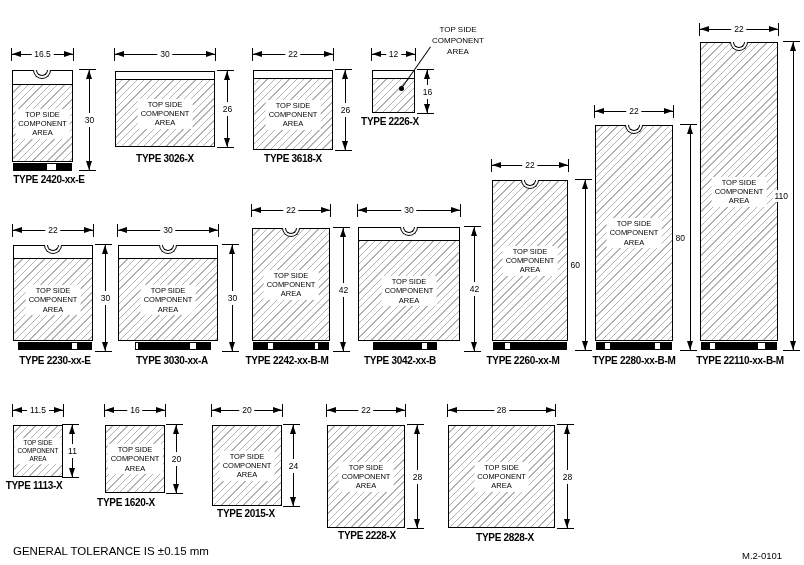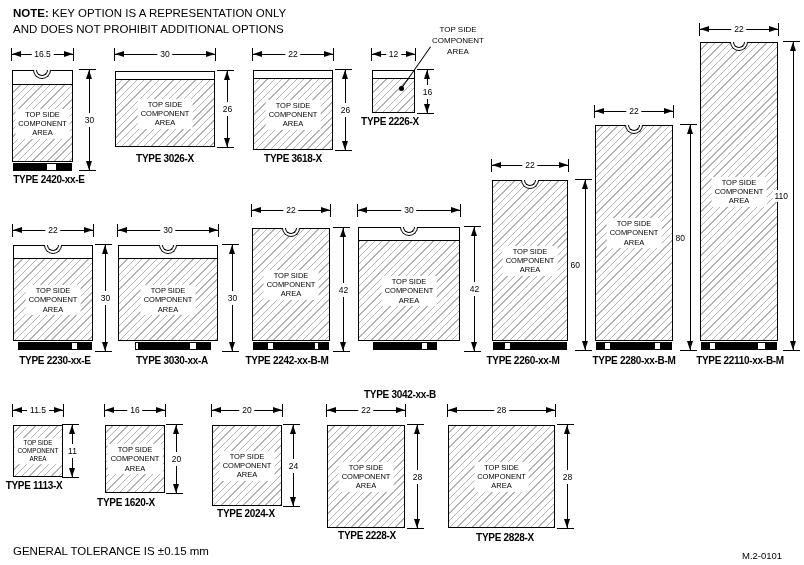--- a/index.html
+++ b/index.html
@@ -54,24 +54,20 @@
                 text-align:center;font-size:8px;line-height:11px;}
   .leader-line{position:absolute;left:431px;top:47px;width:51px;height:0;border-top:1px solid #000;
                transform-origin:0 0;transform:rotate(125deg);}
   .leader-dot{position:absolute;left:399px;top:86px;width:5px;height:5px;border-radius:50%;background:#000;}
 </style>
 </head>
 <body>
 
 <div class="canvas">
 
-  <div class="note">
-    <div><b>NOTE:</b><span> KEY OPTION IS A REPRESENTATION ONLY</span></div>
-    <div>AND DOES NOT PROHIBIT ADDITIONAL OPTIONS</div>
-  </div>
 
   <div id="diagram">
       <div class="module">
         <div class="card" style="left: 12px; top: 70px; width: 61px; height: 92px;">
           <div class="band" style="height: 13.5px;"></div>
           <div class="notch-outer" style="left: 20px; top: -1.5px; width: 18px; height: 9px;"></div>
           <div class="notch-inner" style="left: 23px; top: -1.5px; width: 12px; height: 6px;"></div>
         </div>
         <div class="area-label" style="left: 42.5px; top: 123.5px;">
           <div>TOP SIDE</div>
@@ -375,21 +371,21 @@
           <div class="tick-r"></div>
           <div class="dim-label">30</div>
         </div>
         <div class="dim-h" style="left: 474px; top: 227px; height: 124px;">
           <div class="ah-up"></div>
           <div class="ah-down"></div>
           <div class="tick-t"></div>
           <div class="tick-b"></div>
           <div class="dim-label on-line">42</div>
         </div>
-        <div class="type-label" style="left: 400px; top: 355px; margin-top: 34px;">TYPE 3042-xx-B</div>
+        <div class="type-label" style="left: 400px; top: 355px;">TYPE 3042-xx-B</div>
       </div>
       <div class="module">
         <div class="card" style="left: 13px; top: 425px; width: 50px; height: 52px;"></div>
         <div class="area-label" style="left: 38px; top: 451px; font-size: 6.3px;">
           <div>TOP SIDE</div>
           <div>COMPONENT</div>
           <div>AREA</div>
         </div>
         <div class="dim-w" style="left: 13px; top: 410px; width: 50px;">
           <div class="ah-left"></div>
@@ -444,21 +440,21 @@
           <div class="tick-r"></div>
           <div class="dim-label">20</div>
         </div>
         <div class="dim-h" style="left: 293px; top: 425px; height: 81px;">
           <div class="ah-up"></div>
           <div class="ah-down"></div>
           <div class="tick-t"></div>
           <div class="tick-b"></div>
           <div class="dim-label on-line">24</div>
         </div>
-        <div class="type-label" style="left: 246px; top: 508px;">TYPE 2024-X</div>
+        <div class="type-label" style="left: 246px; top: 508px;">TYPE 2015-X</div>
       </div>
       <div class="module">
         <div class="card" style="left: 327px; top: 425px; width: 78px; height: 103px;"></div>
         <div class="area-label" style="left: 366px; top: 476.5px;">
           <div>TOP SIDE</div>
           <div>COMPONENT</div>
           <div>AREA</div>
         </div>
         <div class="dim-w" style="left: 327px; top: 410px; width: 78px;">
           <div class="ah-left"></div>

